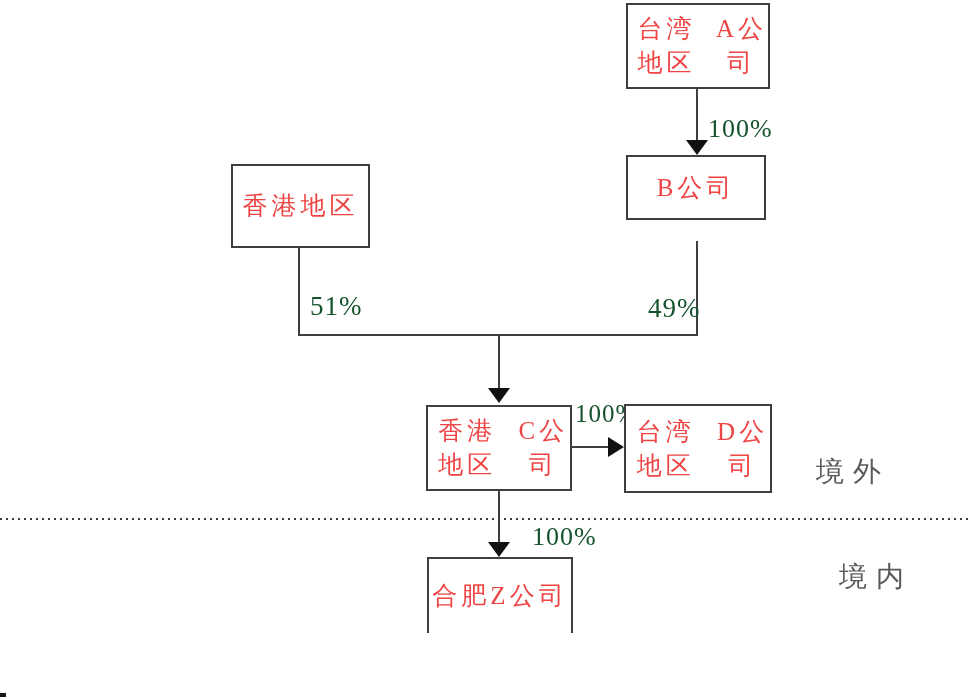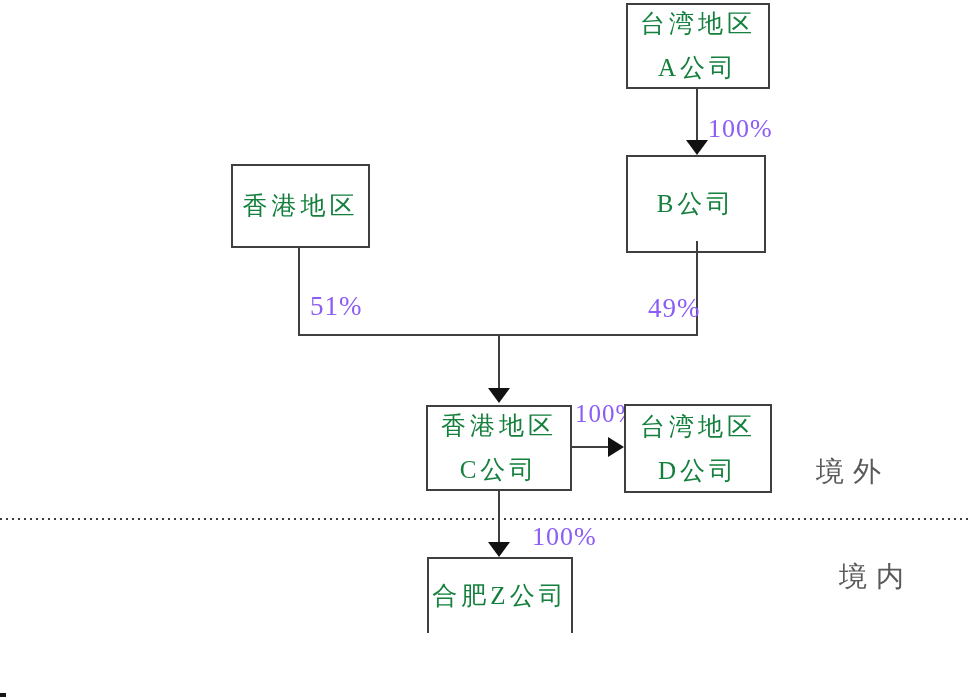--- a/index.html
+++ b/index.html
@@ -15,28 +15,28 @@
     overflow: hidden;
     font-family: "Liberation Serif", "DejaVu Serif", serif;
     color: #424242;
   }
   
   .node {
     position: absolute;
     border: 2px solid #3f3f3f;
     background: #ffffff;
     display: flex;
-    flex-direction: column;
+    flex-direction: row;
     align-items: center;
     justify-content: center;
     text-align: center;
     font-size: 25px;
     line-height: 34px;
     letter-spacing: 4px;
-    color: #15803d;
+    color: #ef4444;
     box-sizing: border-box;
     gap: 10px;
   }
   .node.open-bottom { border-bottom: none; }
 
   
   .vline, .hline {
     position: absolute;
     background: #3f3f3f;
   }
@@ -56,21 +56,21 @@
     width: 0; height: 0;
     border-top: 10px solid transparent;
     border-bottom: 10px solid transparent;
     border-left: 16px solid #111111;
   }
 
   
   .pct {
     position: absolute;
     font-size: 26px;
-    color: #8b5cf6;
+    color: #14532d;
     letter-spacing: 1px;
     white-space: nowrap;
   }
 
   
   .region {
     position: absolute;
     font-size: 28px;
     color: #5a5a5a;
     letter-spacing: 9px;
@@ -91,21 +91,21 @@
     position: absolute;
     left: 0;
     top: 693px;
     width: 6px;
     height: 4px;
     background: #161616;
   }
 
   
   #node-a { left: 626px; top: 3px;   width: 144px; height: 86px; }
-  #node-b { left: 626px; top: 155px; width: 140px; height: 98px; }
+  #node-b { left: 626px; top: 155px; width: 140px; height: 65px; }
   #node-x { left: 231px; top: 164px; width: 139px; height: 84px; }
   #node-c { left: 426px; top: 405px; width: 146px; height: 86px; }
   #node-d { left: 624px; top: 404px; width: 148px; height: 89px; }
   #node-z { left: 427px; top: 557px; width: 146px; height: 76px; }
 </style>
 </head>
 <body>
 
 <div id="canvas">
 

